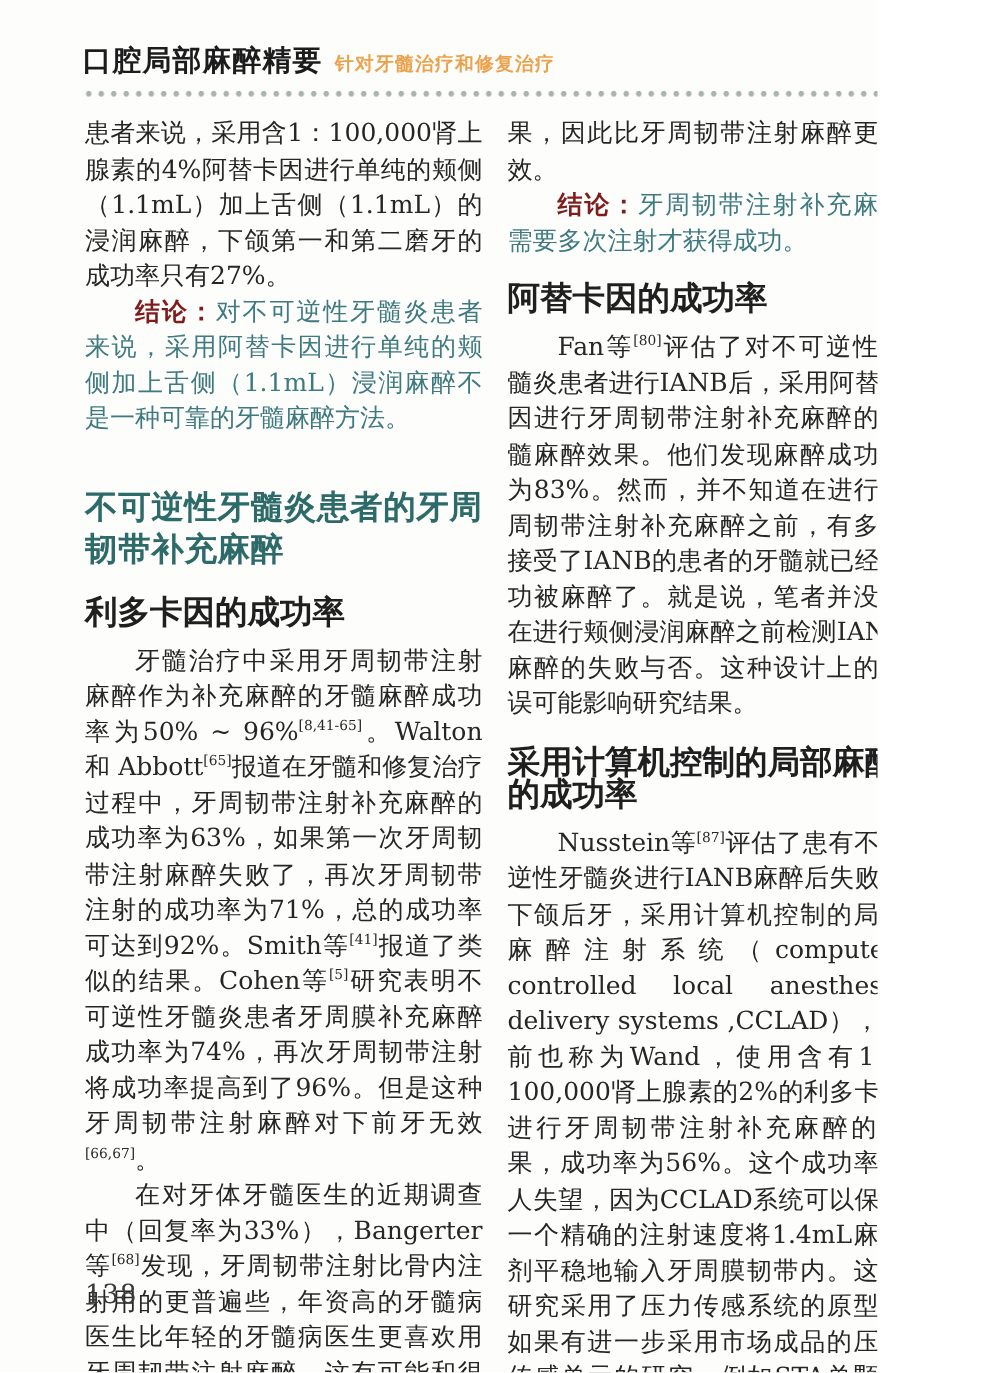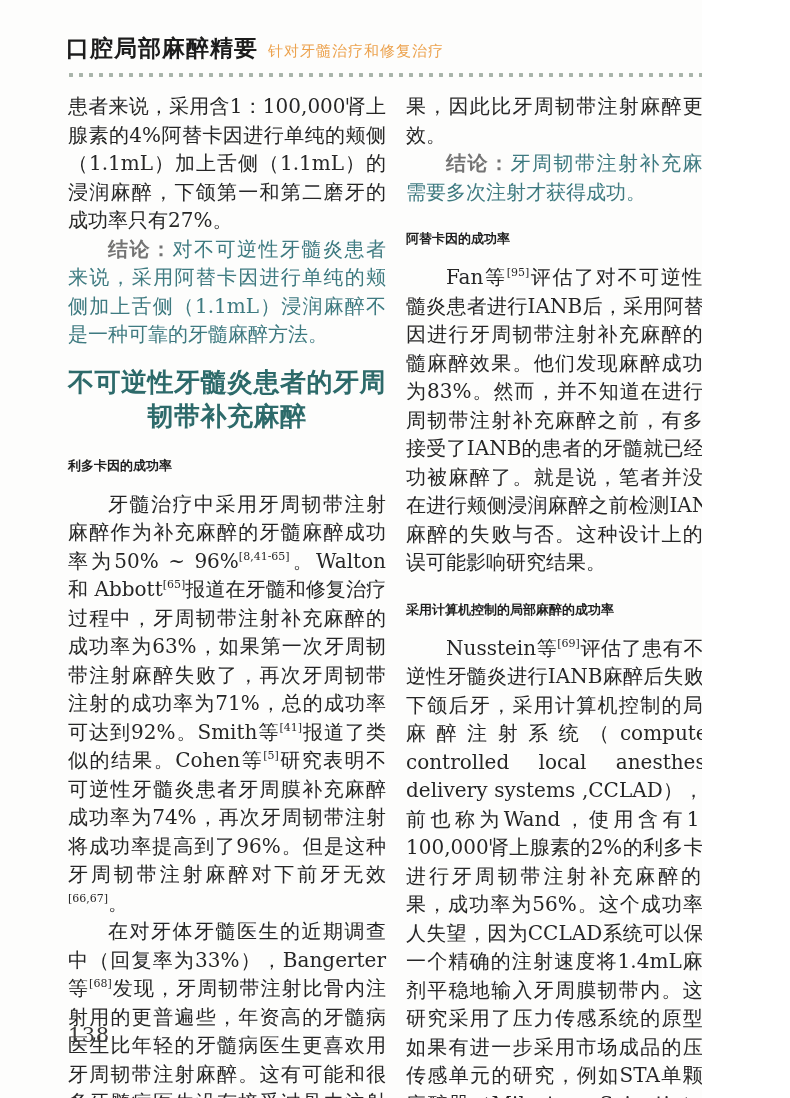--- a/index.html
+++ b/index.html
@@ -13,49 +13,49 @@
   }
   
   .header { position:absolute; left:66px; top:33px; width:680px; }
   .header-row { display:flex; align-items:baseline; gap:10px; white-space:nowrap; }
   .book-title {
     font-family:"DejaVu Sans", sans-serif;
     font-weight:bold; font-size:23px; color:#1c1c1c; letter-spacing:1px;
   }
   .chapter-subtitle {
     font-family:"DejaVu Sans", sans-serif;
-    font-weight:normal; font-size:15px; color:#eca24d; letter-spacing:1px;
+    font-weight:bold; font-size:15px; color:#eca24d; letter-spacing:1px;
   }
   .dotted-rule {
     margin-top:8px; height:6px;
     background-image:radial-gradient(circle, #a9b4aa 2.1px, rgba(0,0,0,0) 2.5px);
     background-size:10px 6px; background-repeat:repeat-x; background-position:0 50%;
   }
   
   .col {
     position:absolute; top:92px; width:318px;
     font-size:20px; line-height:28.5px;
     text-align:justify;
   }
   .col-left  { left:68px; }
   .col-right { left:406px; }
   p.para { margin:0; }
   p.indent { text-indent:2em; }
   p.conclusion { margin:0; text-indent:2em; color:#3e7a80; }
-  p.conclusion strong { font-weight:bold; color:#737373; }
+  p.conclusion strong { font-weight:bold; color:#7f1d1d; }
   sup { font-size:11px; line-height:0; vertical-align:super; }
   h1.section {
     font-family:"DejaVu Sans", sans-serif;
     font-size:26px; line-height:34px; font-weight:bold;
-    color:#2d6a6a; text-align:center; letter-spacing:0.5px;
-    margin:16px 0 20px 0;
+    color:#2d6a6a; text-align:left; letter-spacing:0.5px;
+    margin:40px 0 20px 0;
   }
   h2.sub {
     font-family:"DejaVu Sans", sans-serif;
-    font-size:13px; line-height:26px; font-weight:bold;
+    font-size:26px; line-height:26px; font-weight:bold;
     color:#1f1f1f; text-align:left;
     margin:20px 0 11px 0;
   }
   
   .page-number {
     position:absolute; left:68px; top:1023px;
     font-size:21px; color:#3a3a3a; letter-spacing:0.5px;
   }
 </style>
 </head>
@@ -78,21 +78,21 @@
     <h2 class="sub">利多卡因的成功率</h2>
     <p class="para indent">牙髓治疗中采用牙周韧带注射麻醉作为补充麻醉的牙髓麻醉成功率为50% ~ 96%<sup>[8,41-65]</sup>。Walton 和 Abbott<sup>[65]</sup>报道在牙髓和修复治疗过程中，牙周韧带注射补充麻醉的成功率为63%，如果第一次牙周韧带注射麻醉失败了，再次牙周韧带注射的成功率为71%，总的成功率可达到92%。Smith等<sup>[41]</sup>报道了类似的结果。Cohen等<sup>[5]</sup>研究表明不可逆性牙髓炎患者牙周膜补充麻醉成功率为74%，再次牙周韧带注射将成功率提高到了96%。但是这种牙周韧带注射麻醉对下前牙无效<sup>[66,67]</sup>。</p>
     <p class="para indent">在对牙体牙髓医生的近期调查中（回复率为33%），Bangerter等<sup>[68]</sup>发现，牙周韧带注射比骨内注射用的更普遍些，年资高的牙髓病医生比年轻的牙髓病医生更喜欢用牙周韧带注射麻醉。这有可能和很多牙髓病医生没有接受过骨内注射系统培训有关系。</p>
 
   </div>
 
   <div class="col col-right">
     <p class="para">果，因此比牙周韧带注射麻醉更有效。</p>
     <p class="conclusion"><strong>结论：</strong>牙周韧带注射补充麻醉需要多次注射才获得成功。</p>
     <h2 class="sub">阿替卡因的成功率</h2>
-    <p class="para indent">Fan等<sup>[95]</sup>评估了对不可逆性牙髓炎患者进行IANB后，采用阿替卡因进行牙周韧带注射补充麻醉的牙髓麻醉效果。他们发现麻醉成功率为83%。然而，并不知道在进行牙周韧带注射补充麻醉之前，有多少接受了IANB的患者的牙髓就已经成功被麻醉了。就是说，笔者并没有在进行颊侧浸润麻醉之前检测IANB麻醉的失败与否。这种设计上的失误可能影响研究结果。</p>
+    <p class="para indent">Fan等<sup>[80]</sup>评估了对不可逆性牙髓炎患者进行IANB后，采用阿替卡因进行牙周韧带注射补充麻醉的牙髓麻醉效果。他们发现麻醉成功率为83%。然而，并不知道在进行牙周韧带注射补充麻醉之前，有多少接受了IANB的患者的牙髓就已经成功被麻醉了。就是说，笔者并没有在进行颊侧浸润麻醉之前检测IANB麻醉的失败与否。这种设计上的失误可能影响研究结果。</p>
     <h2 class="sub">采用计算机控制的局部麻醉的成功率</h2>
-    <p class="para indent">Nusstein等<sup>[69]</sup>评估了患有不可逆性牙髓炎进行IANB麻醉后失败的下颌后牙，采用计算机控制的局部麻醉注射系统（computer-controlled local anesthesia delivery systems ,CCLAD），以前也称为Wand，使用含有1：100,000肾上腺素的2%的利多卡因进行牙周韧带注射补充麻醉的效果，成功率为56%。这个成功率令人失望，因为CCLAD系统可以保持一个精确的注射速度将1.4mL麻醉剂平稳地输入牙周膜韧带内。这个研究采用了压力传感系统的原型，如果有进一步采用市场成品的压力传感单元的研究，例如STA单颗牙麻醉器（Milestone Scientic）采用的dynamic压力传感技术）就会非常有价值。</p>
+    <p class="para indent">Nusstein等<sup>[87]</sup>评估了患有不可逆性牙髓炎进行IANB麻醉后失败的下颌后牙，采用计算机控制的局部麻醉注射系统（computer-controlled local anesthesia delivery systems ,CCLAD），以前也称为Wand，使用含有1：100,000肾上腺素的2%的利多卡因进行牙周韧带注射补充麻醉的效果，成功率为56%。这个成功率令人失望，因为CCLAD系统可以保持一个精确的注射速度将1.4mL麻醉剂平稳地输入牙周膜韧带内。这个研究采用了压力传感系统的原型，如果有进一步采用市场成品的压力传感单元的研究，例如STA单颗牙麻醉器（Milestone Scientic）采用的dynamic压力传感技术）就会非常有价值。</p>
 
   </div>
 
   <div class="page-number">138</div>
 
 </div>
 
 </body></html>

